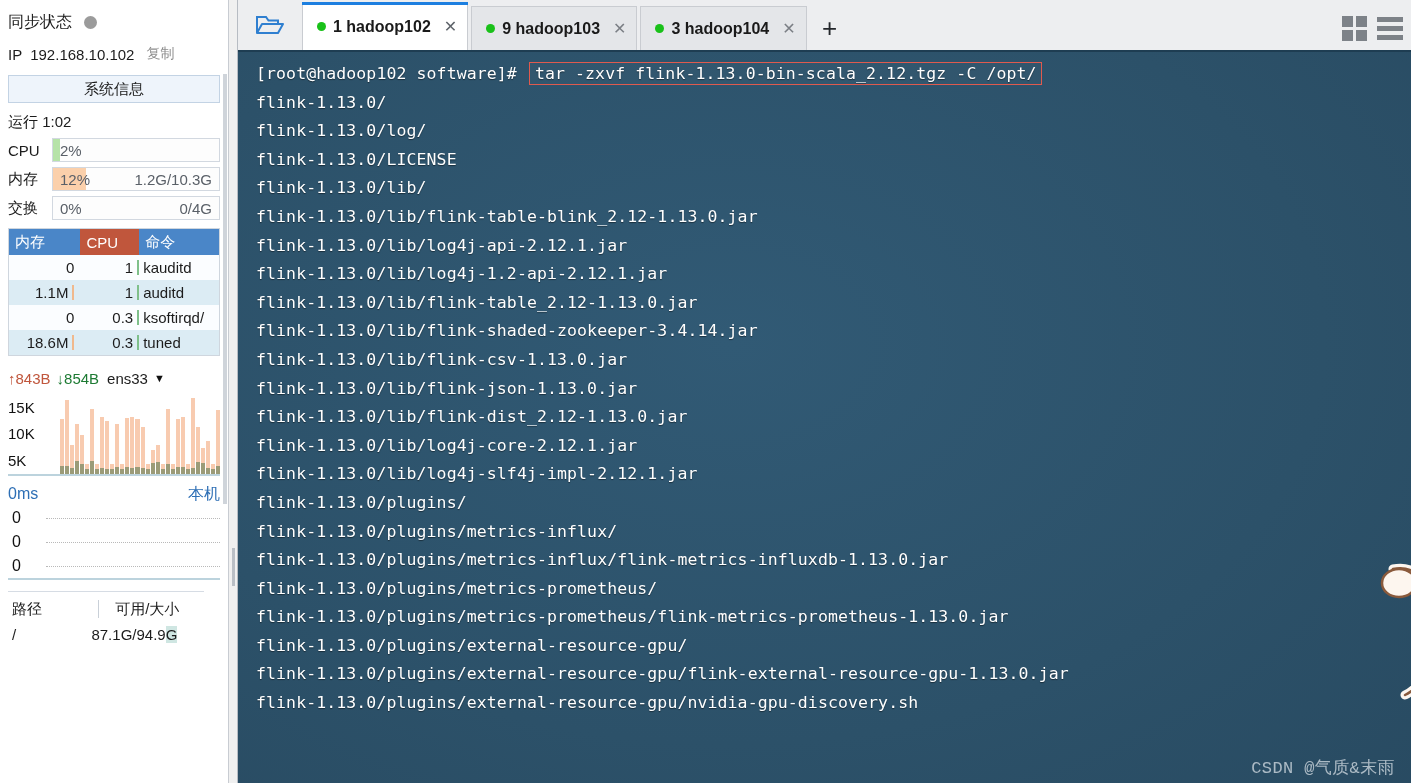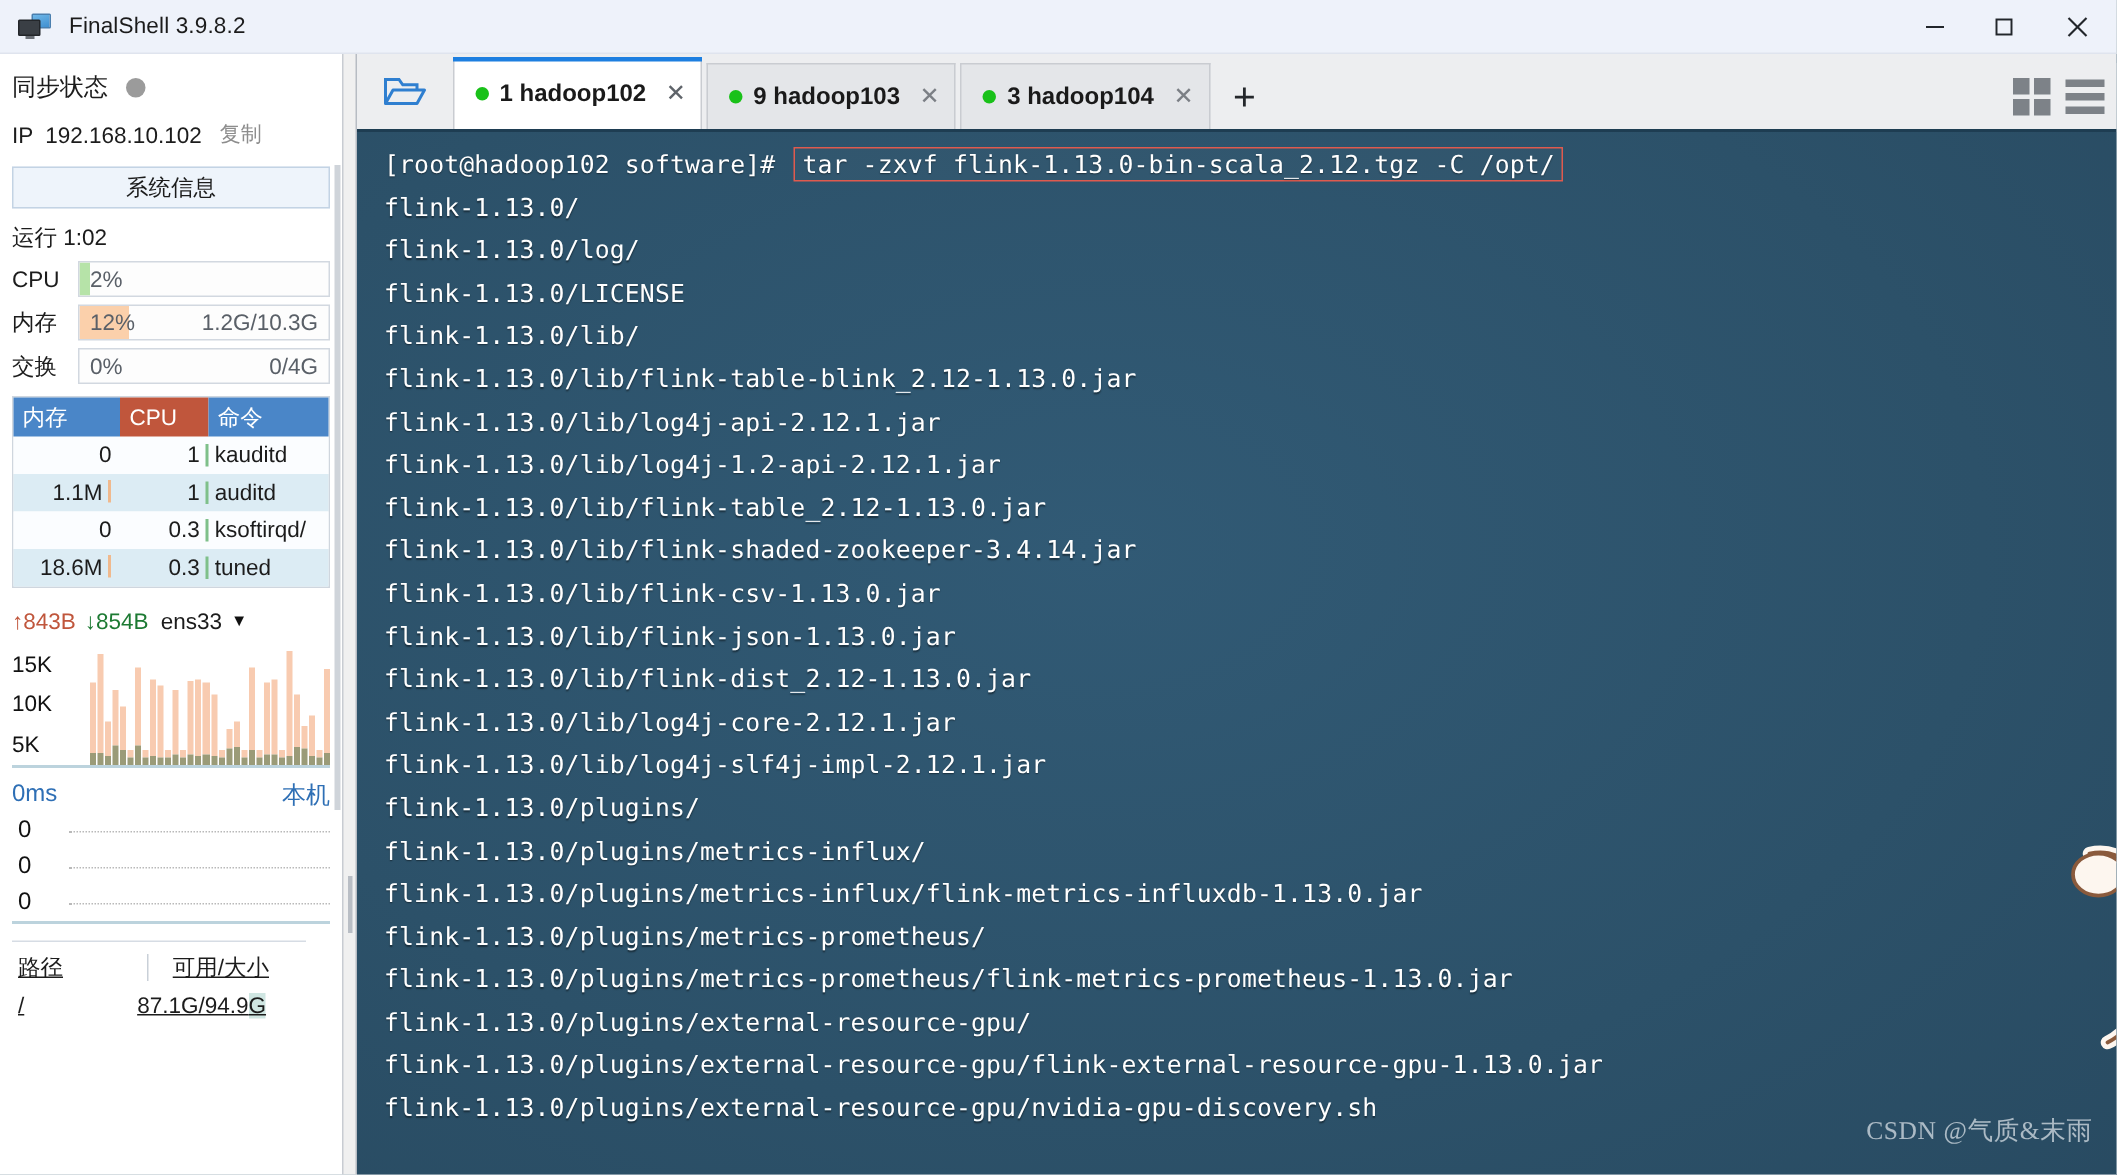--- a/index.html
+++ b/index.html
@@ -134,21 +134,21 @@
   .bar-dn { background: #9b9b78; width: 100%; }
 
   .ping-block { margin: 6px 8px 1px 8px; position: relative; height: 98px; border-bottom: 2px solid #bcd3dd; }
   .ping-top { display: flex; align-items: center; height: 24px; font-size: 16px; }
   .ping-ms { color: #2e6fb5; }
   .ping-host { margin-left: auto; color: #2e6fb5; }
   .ping-line { display: flex; align-items: center; height: 24px; }
   .ping-num { width: 30px; font-size: 16px; color: #111; text-align: left; padding-left: 4px;}
   .ping-dots { flex: 1; border-bottom: 1px dotted #b9b9b9; margin-left: 8px; height: 1px; }
 
-  .disk-block { margin: 10px 24px 0 8px; border-top: 1px solid #d6dce4; padding-top: 4px; text-decoration: underline; }
+  .disk-block { margin: 10px 24px 0 8px; border-top: 1px solid #d6dce4; padding-top: 4px; }
   .disk-head { display: flex; font-size: 15px; height: 26px; align-items: center; }
   .dh-path { width: 46%; padding-left: 4px; }
   .dh-sep { width: 1px; background: #c9d0d8; height: 18px; }
   .dh-size { flex: 1; padding-left: 16px; }
   .disk-row { display: flex; font-size: 15px; height: 24px; align-items: center; }
   .dr-path { width: 30%; padding-left: 4px; }
   .dr-size { flex: 1; text-align: center; padding-right: 2px; }
   .dr-size .hl { background: #cfe6e2; }
 
   .sb-scroll {
@@ -209,60 +209,34 @@
     font-size: 16.5px; line-height: 28.6px; color: #ffffff;
     white-space: pre; letter-spacing: 0.1px;
     text-shadow: 0 1px 1px rgba(0,0,0,.45);
   }
   .term-line { height: 28.6px; }
   .cmd-hl {
     border: 1px solid #e05a4e; padding: 1px 4px 1px 5px; margin-left: 2px;
     background: rgba(255,255,255,0.02);
   }
   .watermark {
-    position: absolute; right: 16px; bottom: 18px;
+    position: absolute; right: 16px; bottom: 4px;
     font-size: 17px; color: rgba(222,228,234,.72);
-    font-family: Liberation Serif, serif;
+    font-family: Liberation Mono, monospace;
     letter-spacing: .4px;
   }
   .deco {
     position: absolute; right: -26px; bottom: 74px; width: 96px; height: 150px; pointer-events:none;
   }
 </style>
 </head>
 <body>
 
 <div class="app">
 
-  <div class="titlebar">
-    <div class="title-icon">
-      <div class="mon-back"></div>
-        <div class="mon-front"></div>
-        <div class="mon-stand"></div>
-    </div>
-    <div class="title-text">FinalShell 3.9.8.2</div>
-    <div class="win-controls">
-      <div class="win-btn">
-        <svg width="16" height="16" viewBox="0 0 16 16">
-            <line x1="2" y1="8" x2="14" y2="8" stroke="#22262b" stroke-width="1.3"></line>
-          </svg>
-      </div>
-      <div class="win-btn">
-        <svg width="16" height="16" viewBox="0 0 16 16">
-            <rect x="3" y="3" width="10" height="10" fill="none" stroke="#22262b" stroke-width="1.3"></rect>
-          </svg>
-      </div>
-      <div class="win-btn">
-        <svg width="18" height="18" viewBox="0 0 18 18">
-            <line x1="3" y1="3" x2="15" y2="15" stroke="#22262b" stroke-width="1.4"></line>
-            <line x1="15" y1="3" x2="3" y2="15" stroke="#22262b" stroke-width="1.4"></line>
-          </svg>
-      </div>
-    </div>
-  </div>
 
   <div class="body-row">
 
     <div class="sidebar">
 
       <div class="sb-row sync-row">
         <span class="sync-label">同步状态</span>
         <span class="sync-dot"></span>
       </div>
 

